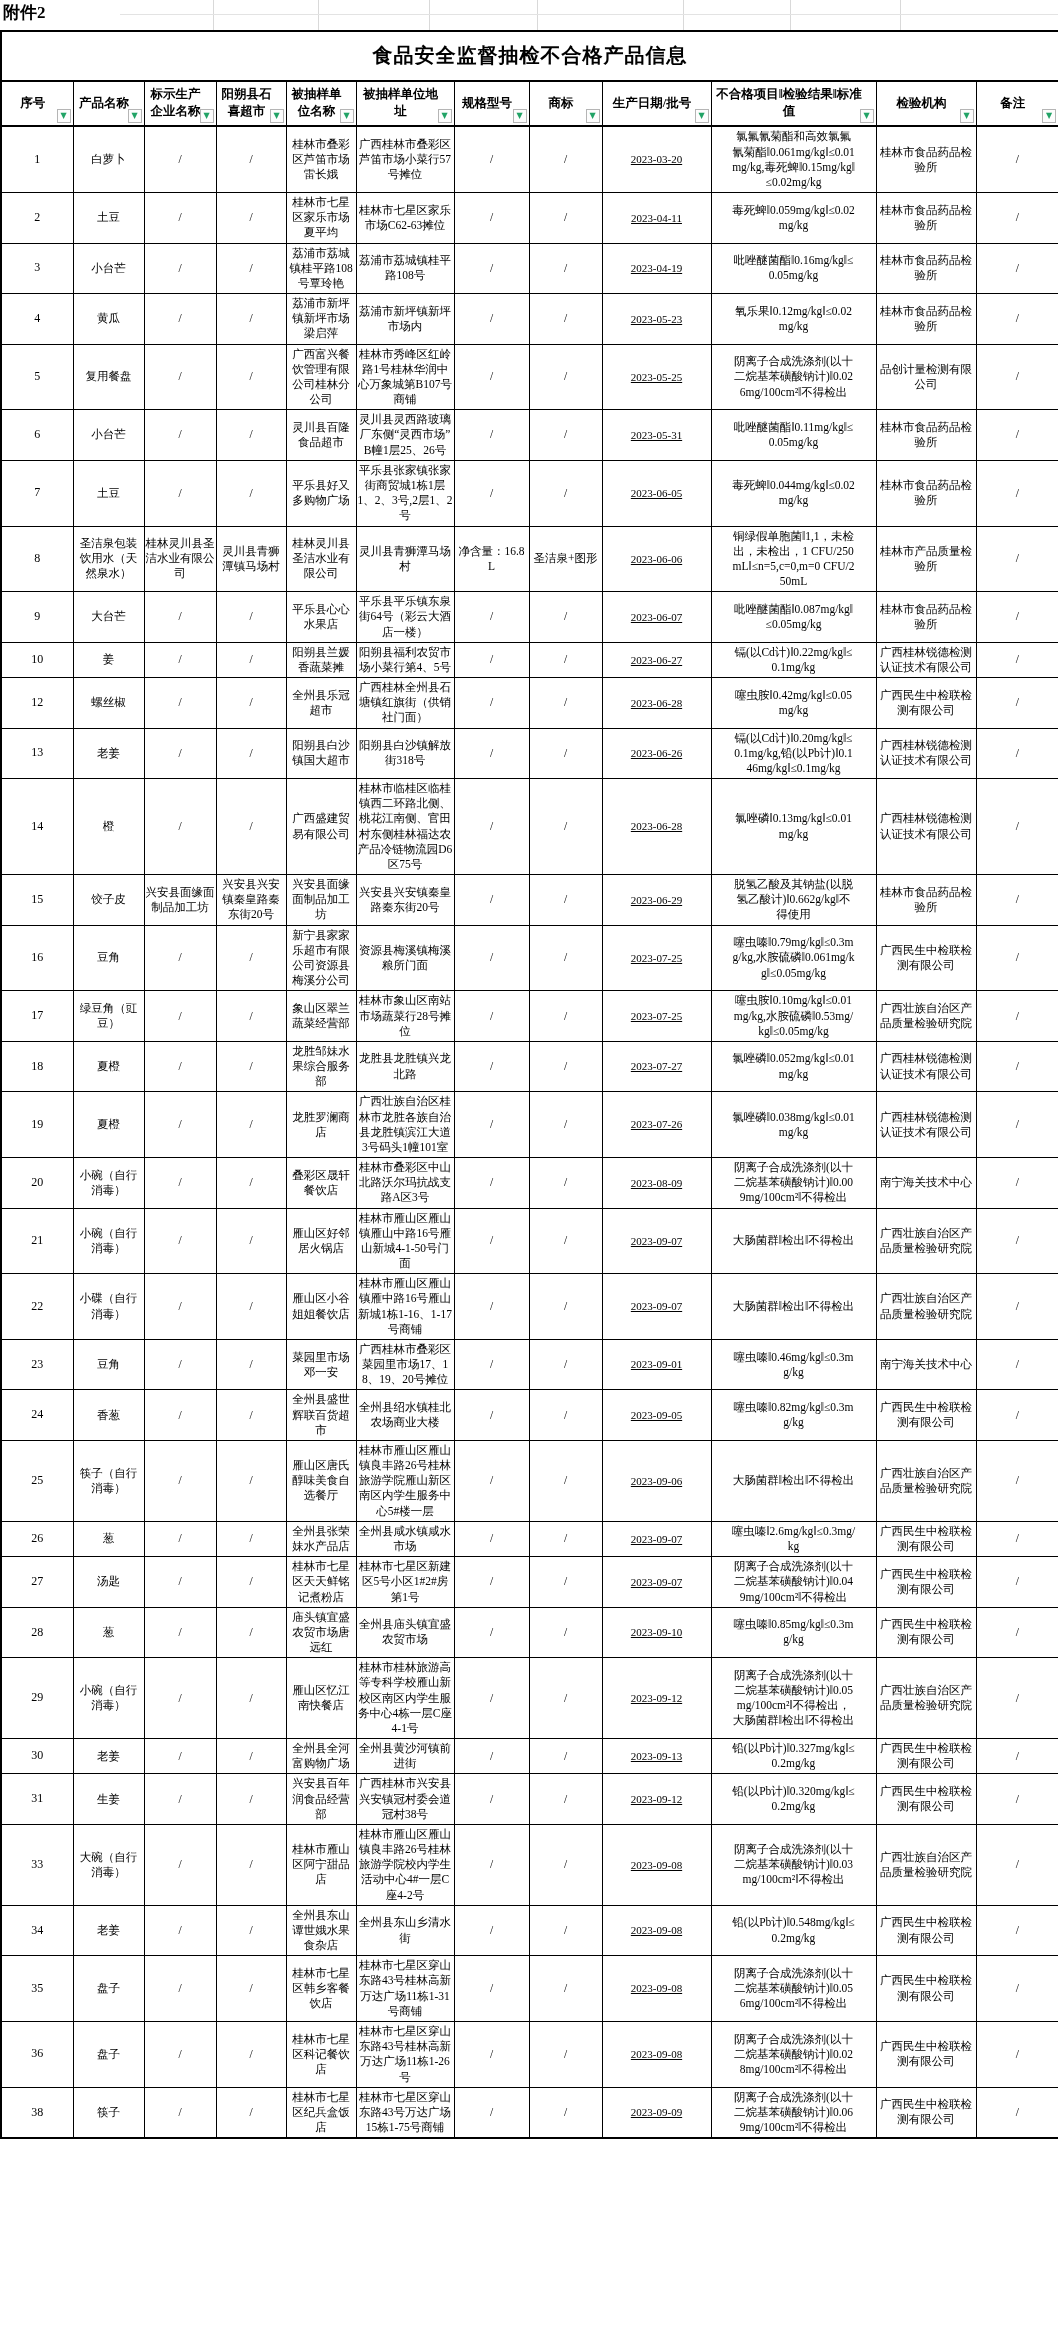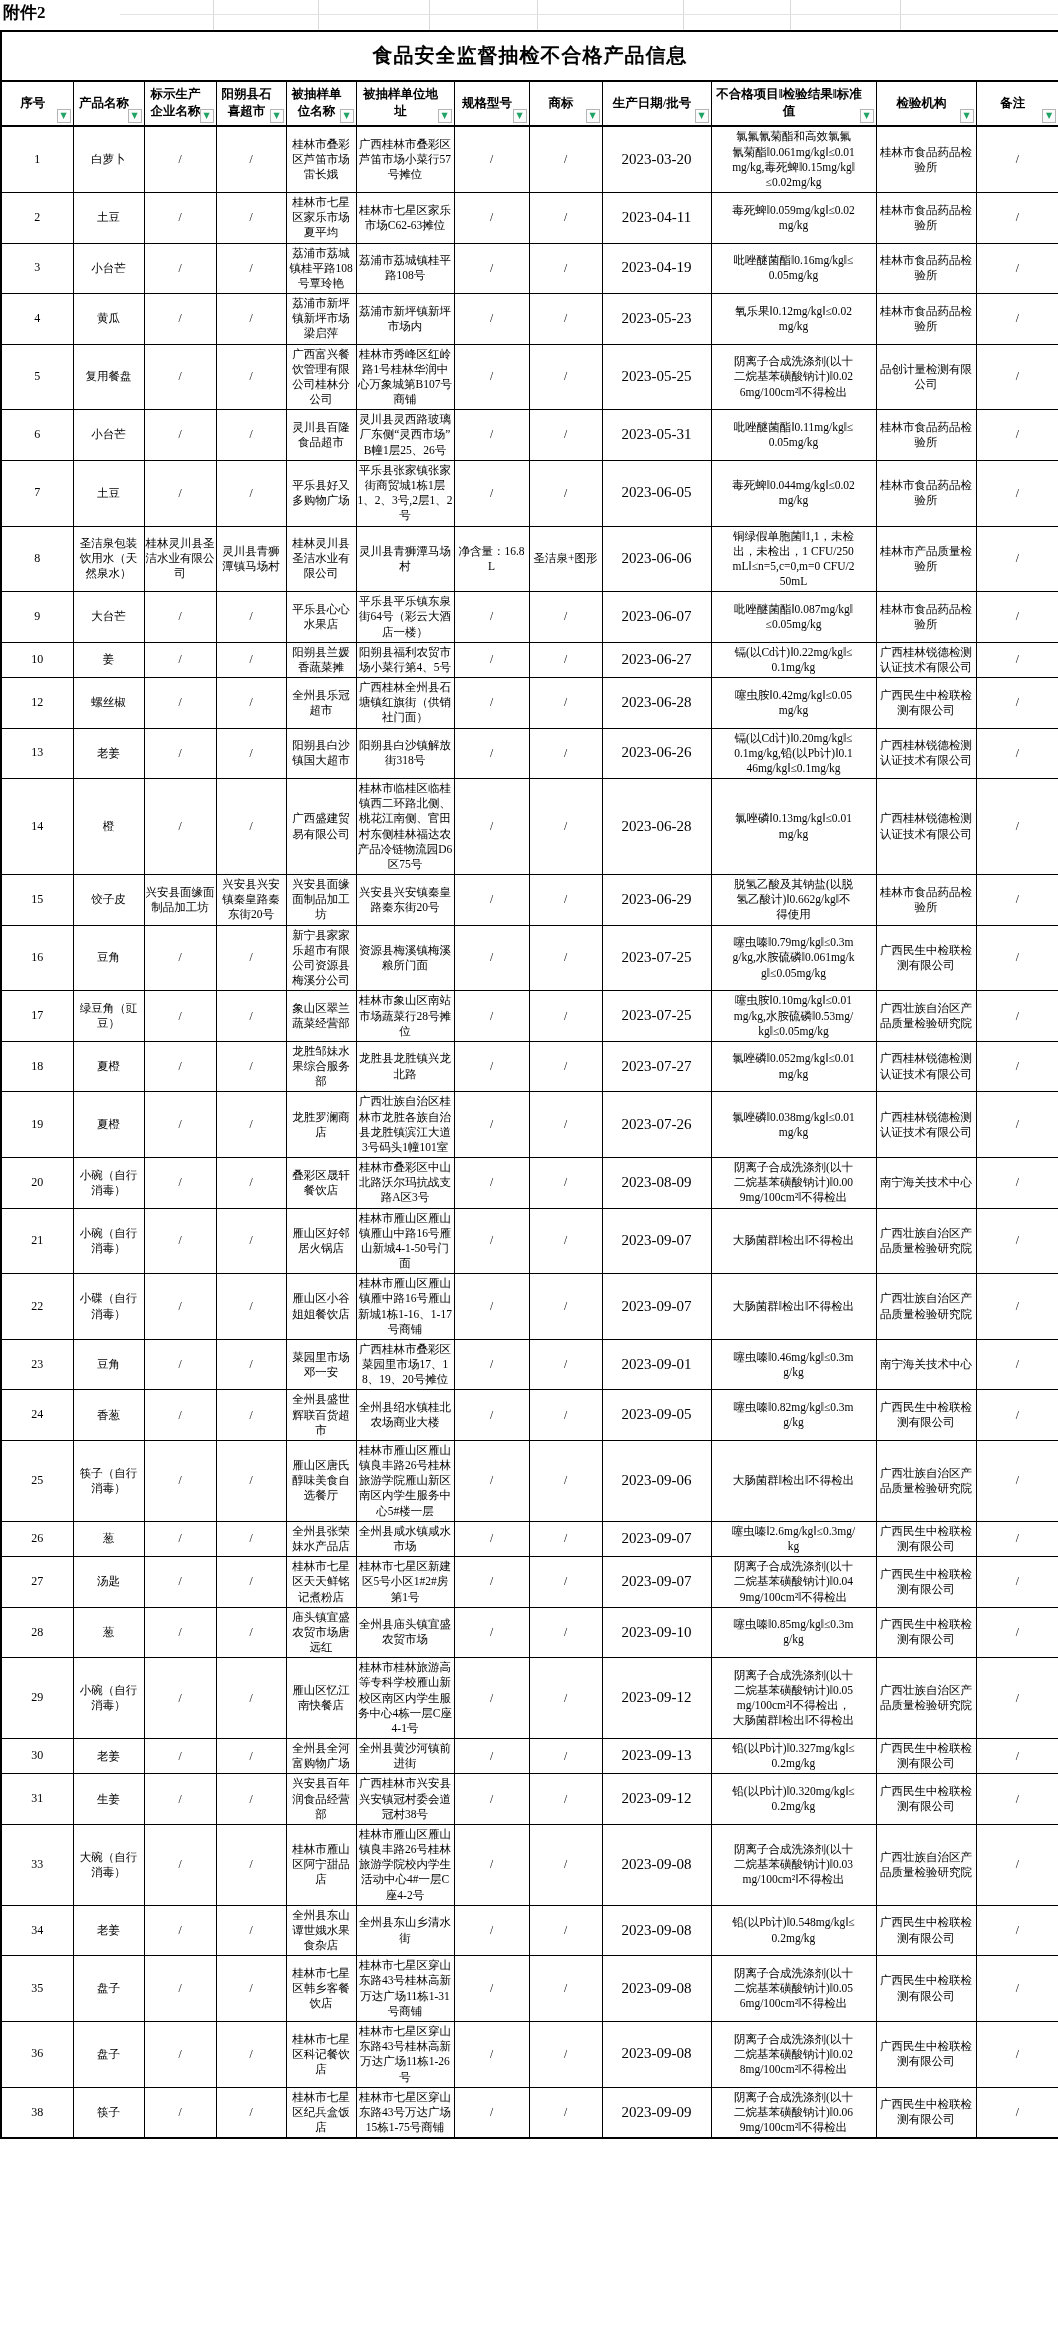--- a/index.html
+++ b/index.html
@@ -48,21 +48,21 @@
     position:absolute; right:2px; bottom:2px;
     width:12px; height:12px;
     border:1px solid #b5b5b5;
     background:#fdfdfd;
     font-size:8px; line-height:11px; text-align:center;
     color:var(--accent,#21a366);
     cursor:pointer;
     font-family:"DejaVu Sans",sans-serif;
   }
   tbody td.c-no   { font-size:12px; }
-  tbody td.c-date { white-space:nowrap; font-size:15px; }
+  tbody td.c-date { white-space:nowrap; font-size:11px;text-decoration:underline; }
   tbody td.c-items{ padding:2px 20px; }
 </style>
 </head>
 <body>
 
 <div class="sheet-top">
   <span class="attachment-label">附件2</span>
   <span class="gridline-v" style="left:213px"></span>
   <span class="gridline-v" style="left:318px"></span>
   <span class="gridline-v" style="left:429px"></span>

